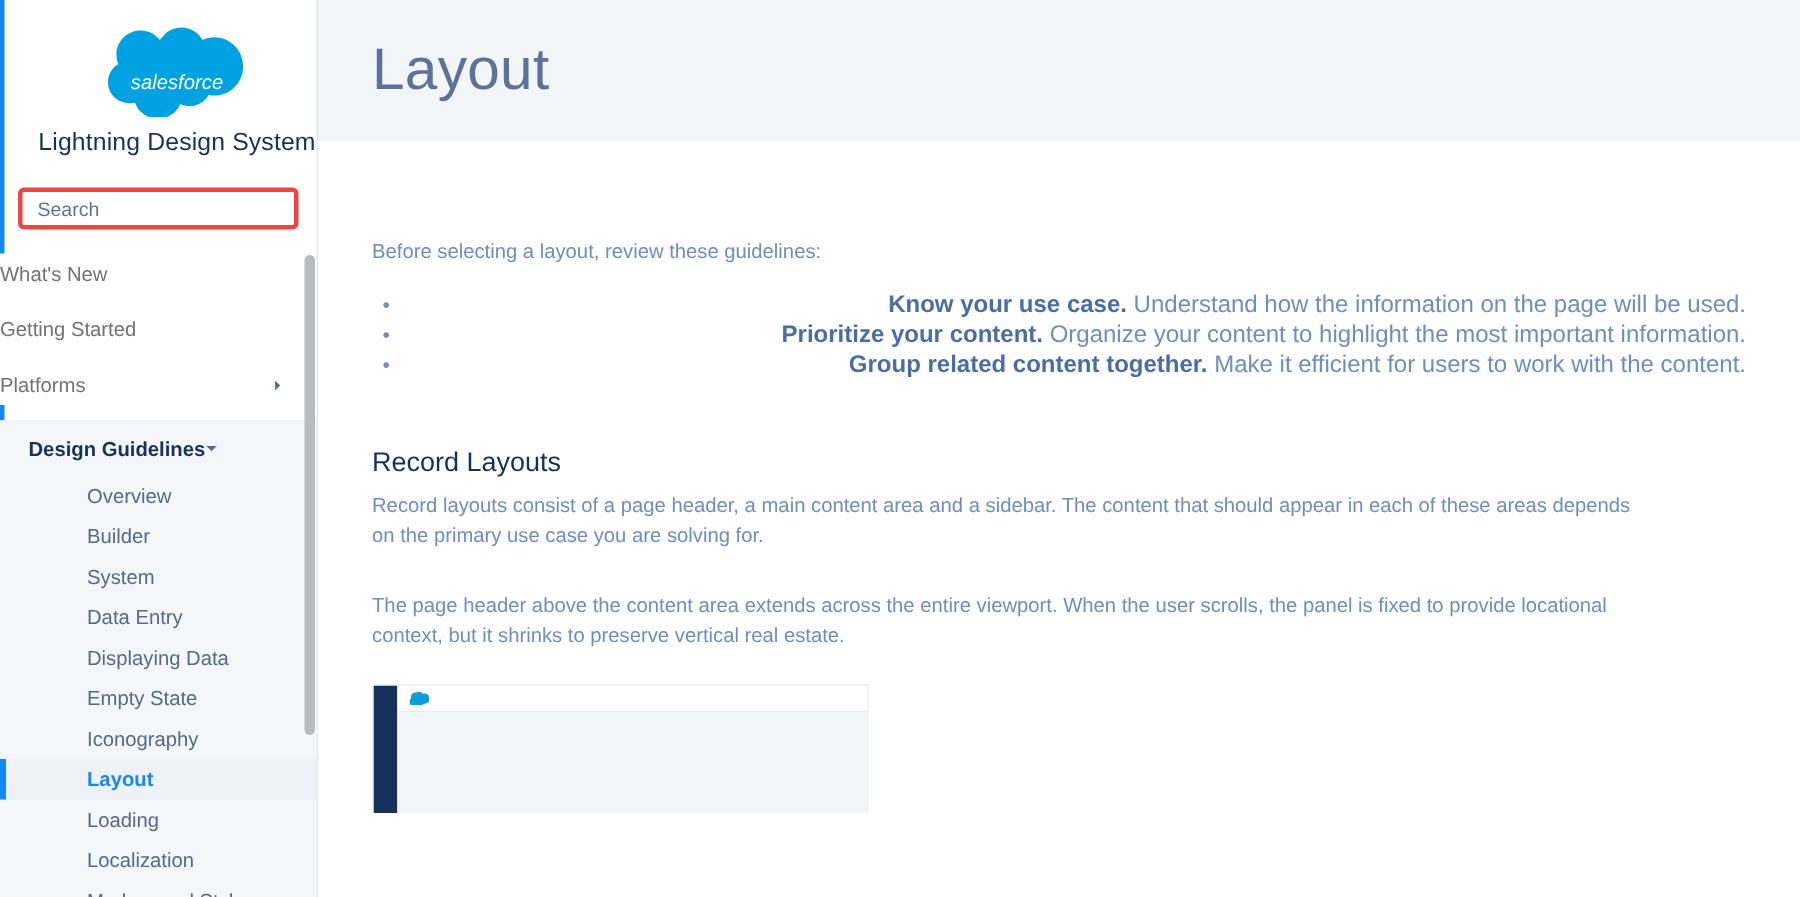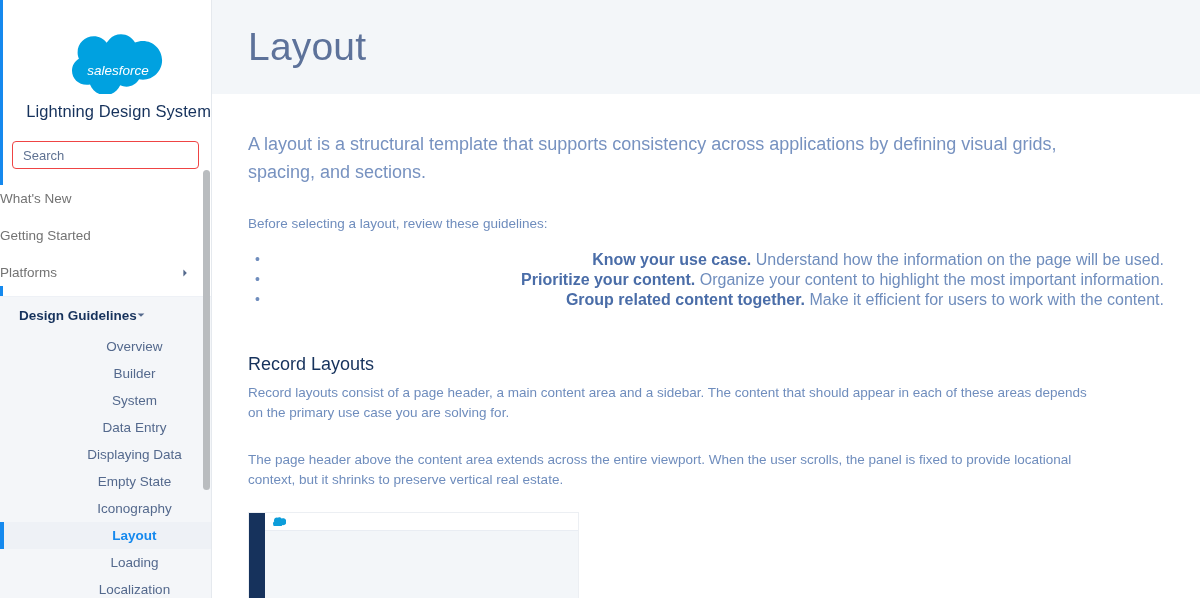--- a/index.html
+++ b/index.html
@@ -34,22 +34,22 @@
   }
   .sidebar-edge {
     position: absolute;
     left: 0;
     top: 0;
     width: 3px;
     height: 598px;
     background: #1589ee;
   }
   .brand {
-    padding-top: 30px;
-    text-align: right;
+    padding-top: 14px;
+    text-align: center;
     margin-left: 25px;
   }
   .cloud-logo {
     width: 92px;
     height: 64px;
     margin: 0 auto;
     display: block;
   }
   .brand-title {
     margin-top: 8px;
@@ -58,21 +58,21 @@
     letter-spacing: .1px;
     font-weight: 400;
   }
   .search-wrap {
     padding: 20px 12px 0 12px;
   }
   .search-input {
     width: 100%;
     box-sizing: border-box;
     height: 28px;
-    border: 1px solid #ef4444;
+    border: 3px solid #ef4444;
     border-radius: 4px;
     padding: 0 10px;
     font-size: 13px;
     color: #5a6b89;
     font-family: "Liberation Sans", sans-serif;
     background: #fff;
     outline: none;
   }
   .search-input::placeholder { color: #5f7292; opacity: 1; }
 
@@ -122,21 +122,20 @@
   .nav-sub {
     position: relative;
     height: 27px;
     display: flex;
     align-items: center;
     padding-left: 58px;
     font-size: 13.5px;
     color: #54698d;
     cursor: pointer;
     box-sizing: border-box;
-    justify-content: center;
   }
   .nav-sub.active {
     background: #eef1f6;
     color: #1589ee;
     font-weight: bold;
   }
   .nav-sub.active::before {
     content: "";
     position: absolute;
     left: 0;
@@ -368,21 +367,20 @@
   </aside>
 
   <section class="main">
 
     <div class="page-header">
       <h1 class="page-title">Layout</h1>
     </div>
 
     <div class="content">
 
-      <p class="lede">A layout is a structural template that supports consistency across applications by defining visual grids, spacing, and sections.</p>
 
       <p class="sub-lede">Before selecting a layout, review these guidelines:</p>
 
       <ul class="guidelines">
         <li>
           <b>Know your use case.</b><span> Understand how the information on the page will be used.</span>
         </li>
         <li>
           <b>Prioritize your content.</b><span> Organize your content to highlight the most important information.</span>
         </li>

